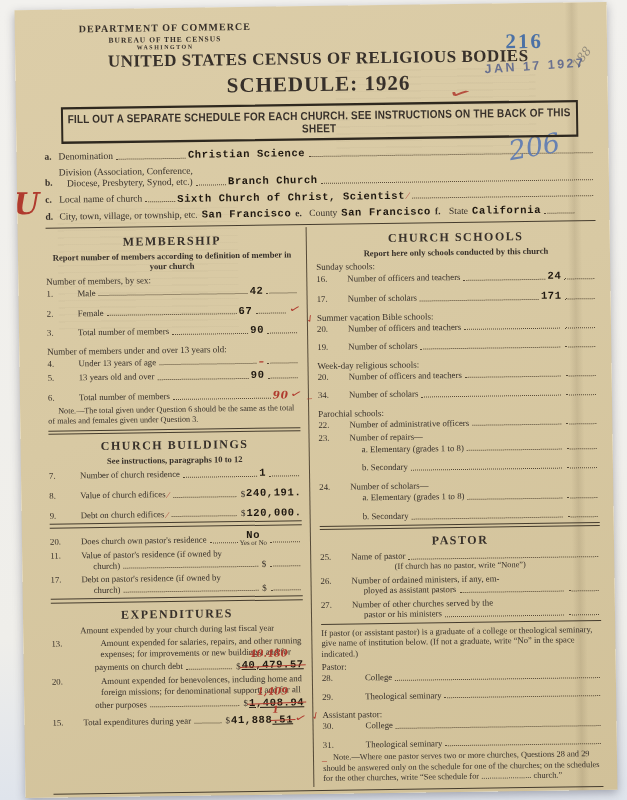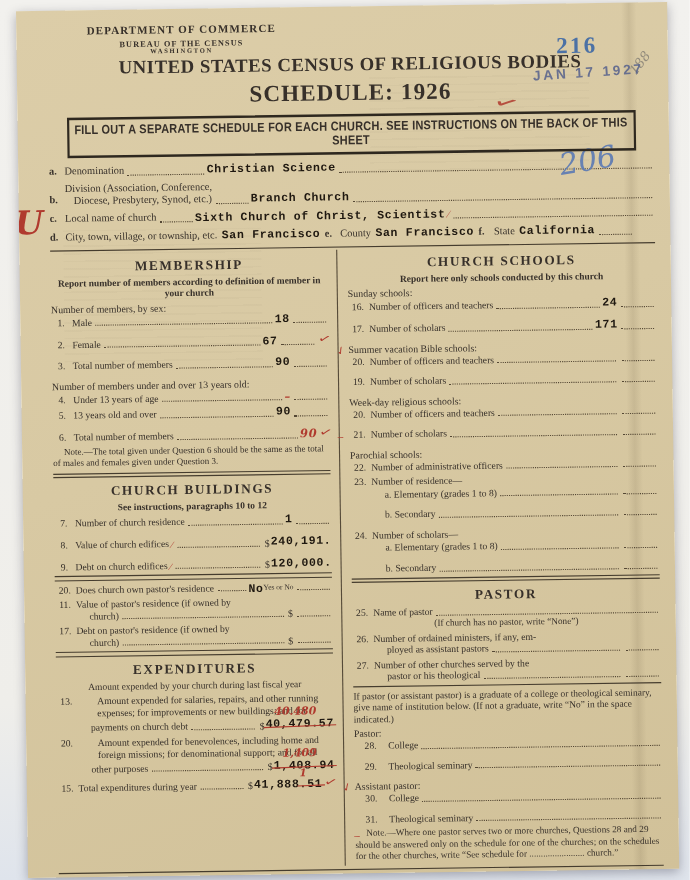--- a/index.html
+++ b/index.html
@@ -55,36 +55,36 @@
   .dbl{border-top:1px solid #453c2e;border-bottom:1px solid #453c2e;height:2.5px;margin:3px 0;}
   
   .cols{display:flex;margin-top:2px;}
   .colL{flex:0 0 252px;padding-right:8px;font-size:8.8px;}
   .colR{flex:1 1 auto;border-left:1.2px solid #554a38;padding-left:9px;font-size:8.8px;position:relative;}
   .sect{text-align:center;font-weight:bold;font-size:12px;letter-spacing:1.5px;margin:5px 0 2px;}
   .ssub{text-align:center;font-weight:bold;font-size:8.6px;line-height:1.2;margin-bottom:3px;}
   .shead{font-size:9px;margin:2px 0 1px;}
   .qrow{display:flex;align-items:flex-end;line-height:1.2;margin-bottom:3px;}
   .qrow.gap{margin-bottom:8px;}
-  .qno{flex:0 0 18px;text-align:center;padding-right:1px;}
+  .qno{flex:0 0 18px;text-align:left;padding-right:13px;}
   .qno.ind{flex:0 0 30px;}
   .qv{font-family:"Liberation Mono","DejaVu Sans Mono",monospace;font-size:10.5px;font-weight:bold;
       color:#1f1810;letter-spacing:.6px;margin-bottom:-1px;white-space:nowrap;}
   .money{font-size:9px;margin:0 1px -1px 2px;}
   .note{font-size:8.2px;line-height:1.25;margin:2px 0 2px;text-indent:10px;}
   .redv{font-family:"DejaVu Serif",serif;font-style:italic;color:#b03a2e;font-weight:bold;}
   .chk{color:#b03a2e;font-size:10px;transform:rotate(10deg) scaleX(1.5);display:inline-block;margin-left:3px;}
   .hintsm{font-size:6.8px;text-align:center;line-height:1;}
-  .valcol{display:flex;align-items:center;margin-bottom:-2px;}
+  .valcol{display:flex;flex-direction:column;align-items:center;margin-bottom:-2px;}
   .wraplbl{padding-left:18px;text-indent:-0px;line-height:1.25;}
   .q13wrap{margin-bottom:2px;}
   .stack{display:flex;flex-direction:column;align-items:flex-start;position:relative;}
   .corr{position:absolute;top:-11px;left:8px;font-family:"DejaVu Serif",serif;font-style:italic;
         color:#b03a2e;font-size:10px;font-weight:bold;white-space:nowrap;}
-  .struck{position:relative;}
+  .struck{position:relative;text-decoration:underline;}
   .struck::before{content:"";position:absolute;left:-2px;right:-2px;top:52%;
                   border-top:1.7px solid #b03a2e;transform:rotate(-1.5deg);}
   .sup1{position:absolute;top:-10px;right:14px;color:#b03a2e;font-family:"DejaVu Serif",serif;
         font-style:italic;font-size:9.5px;font-weight:bold;}
   .margRed{position:absolute;left:-4px;color:#b03a2e;font-size:10px;}
   
   .footer{border-top:1.6px solid #453c2e;margin-top:3px;padding-top:7px;font-size:9.5px;position:relative;}
   .sigrow{display:flex;align-items:flex-end;margin-left:168px;}
   .scriptv{font-family:"DejaVu Serif",serif;font-style:italic;color:#46436a;white-space:nowrap;}
   .signame{font-size:17px;transform:rotate(-2deg);margin-bottom:-4px;}
@@ -160,21 +160,21 @@
 
     <div class="colL">
       <div class="sect">MEMBERSHIP</div>
       <div class="ssub">Report number of members according to definition of member in your church</div>
       <div class="shead">Number of members, by sex:</div>
 
       <div class="qrow gap">
         <span class="qno">1.</span>
         <span>Male</span>
         <span class="lead"></span>
-        <span class="qv">18</span>
+        <span class="qv">42</span>
         <span class="lead sh"></span>
       </div>
       <div class="qrow gap">
         <span class="qno">2.</span>
         <span>Female</span>
         <span class="lead"></span>
         <span class="qv">67</span>
         <span class="lead sh"></span>
         <span class="chk">✓</span>
       </div>
@@ -359,35 +359,35 @@
       </div>
       <div class="shead">Week-day religious schools:</div>
       <div class="qrow gap">
         <span class="qno">20.</span>
         <span>Number of officers and teachers</span>
         <span class="lead"></span>
         <span class="lead sh"></span>
       </div>
       <div class="qrow gap" style="position:relative;">
         <span class="margRed" style="top:2px;left:-11px;">–</span>
-        <span class="qno">21.</span>
+        <span class="qno">34.</span>
         <span>Number of scholars</span>
         <span class="lead"></span>
         <span class="lead sh"></span>
       </div>
       <div class="shead">Parochial schools:</div>
       <div class="qrow">
         <span class="qno">22.</span>
         <span>Number of administrative officers</span>
         <span class="lead"></span>
         <span class="lead sh"></span>
       </div>
       <div class="qrow" style="margin-bottom:1px;">
         <span class="qno">23.</span>
-        <span>Number of residence—</span>
+        <span>Number of repairs—</span>
       </div>
       <div class="qrow gap">
         <span class="qno ind"></span>
         <span>a. Elementary (grades 1 to 8)</span>
         <span class="lead"></span>
         <span class="lead sh"></span>
       </div>
       <div class="qrow gap">
         <span class="qno ind"></span>
         <span>b. Secondary</span>
@@ -431,21 +431,21 @@
           <span class="lead sh"></span>
         </div>
       </div>
       <div style="margin-bottom:2px;">
         <div class="qrow" style="margin-bottom:0;">
           <span class="qno">27.</span>
           <span>Number of other churches served by the</span>
         </div>
         <div class="qrow">
           <span class="qno ind"></span>
-          <span>pastor or his theological</span>
+          <span>pastor or his ministers</span>
           <span class="lead"></span>
           <span class="lead sh"></span>
         </div>
       </div>
       <div class="hr1" style="margin:2px 0 3px;"></div>
       <div style="font-size:8.6px;line-height:1.25;">If pastor (or assistant pastor) is a graduate of a college or theological seminary, give name of institution below.  (If not a graduate, write “No” in the space indicated.)</div>
       <div class="shead">Pastor:</div>
       <div class="qrow gap">
         <span class="qno ind">28.</span>
         <span>College</span>

